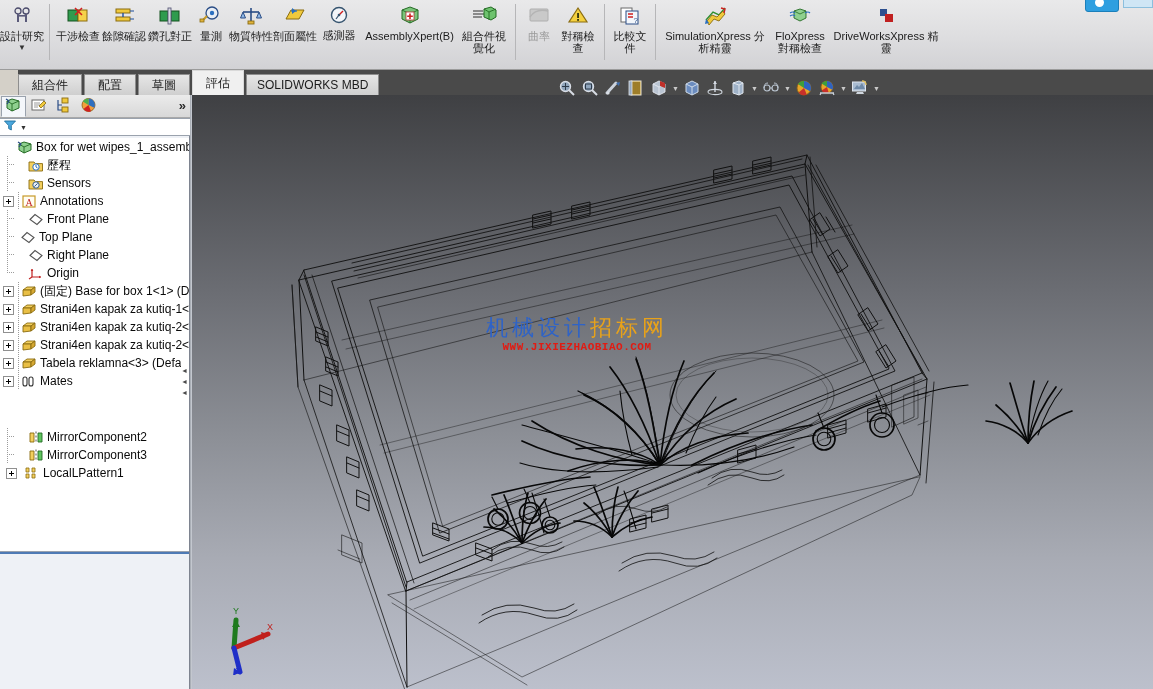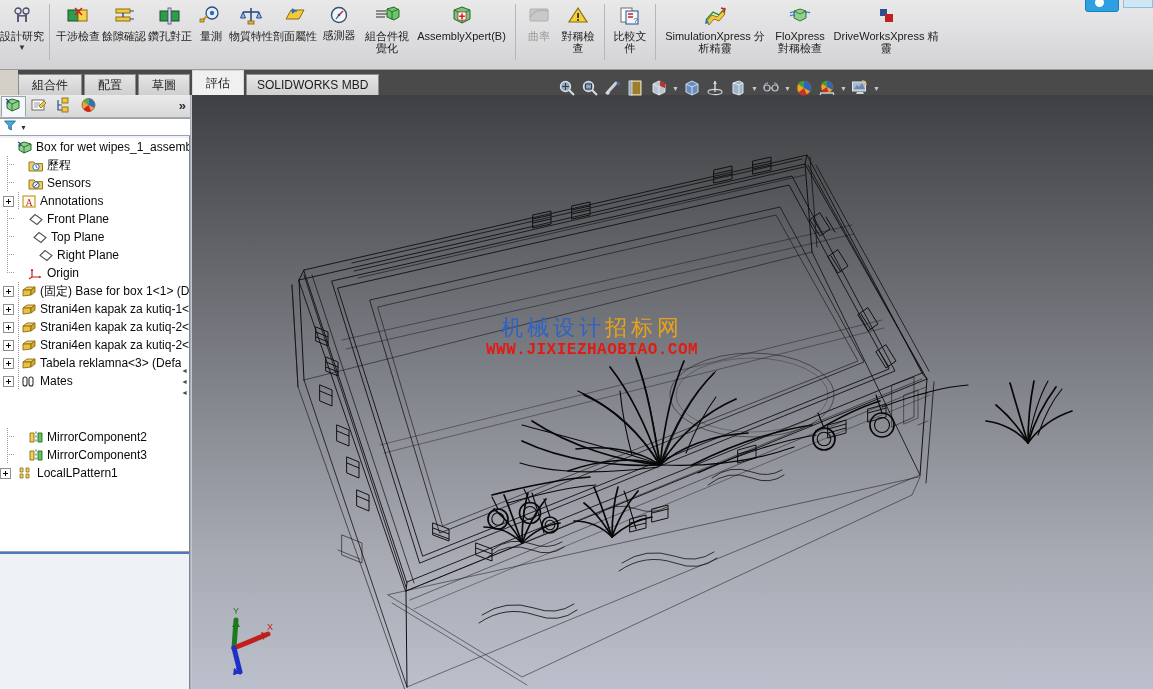--- a/index.html
+++ b/index.html
@@ -183,21 +183,21 @@
     text-align:center; line-height:1;
   }
   .wm-cn {
     font-size:22px; letter-spacing:4px; font-weight:normal;
     white-space:nowrap;
   }
   .wm-cn .b { color:#2f63c6; }
   .wm-cn .o { color:#e8a21a; }
   .wm-url {
     font-family:"Liberation Mono", monospace;
-    font-size:16px; color:#e21b12; letter-spacing:0.5px;
+    font-size:11px; color:#e21b12; letter-spacing:0.5px;
     font-weight:bold; margin-top:3px; white-space:nowrap;
   }
   .triad { position:absolute; left:20px; top:505px; z-index:5; }
 </style>
 </head>
 <body>
 
 <div id="app">
 
   <div class="ribbon">
@@ -293,43 +293,43 @@
         <svg width="24" height="22" viewBox="0 0 24 22">
           <circle cx="12" cy="10" r="7.5" fill="#f2f5f9" stroke="#36546f" stroke-width="1.4"></circle>
           <path d="M12 10 L16 6" stroke="#cf2020" stroke-width="1.5"></path>
           <path d="M12 10 L9 14" stroke="#36546f" stroke-width="1.2"></path>
           <circle cx="12" cy="10" r="1.3" fill="#36546f"></circle>
         </svg>
       </span>
       <span class="lbl">感測器</span>
     </div>
 
+    <div class="cmd" style="width:97px;">
+      <span class="ic">
+        <svg width="24" height="22" viewBox="0 0 24 22">
+          <path d="M4 5 l8 -3 l8 3 v9 l-8 4 l-8 -4 z" fill="#7ac47a" stroke="#246b24" stroke-width="1"></path>
+          <path d="M4 5 l8 4 l8 -4" fill="none" stroke="#246b24" stroke-width="0.9"></path>
+          <path d="M12 9 v9" stroke="#246b24" stroke-width="0.9"></path>
+          <rect x="8" y="7" width="8" height="8" fill="#fff" stroke="#a33" stroke-width="0.8"></rect>
+          <path d="M11.2 8.4 h1.6 v2 h2 v1.6 h-2 v2 h-1.6 v-2 h-2 v-1.6 h2 z" fill="#d02020"></path>
+        </svg>
+      </span>
+      <span class="lbl">AssemblyXpert(B)</span>
+    </div>
+
     <div class="cmd" style="width:52px;">
       <span class="ic">
         <svg width="26" height="22" viewBox="0 0 26 22">
           <path d="M2 6 h10 M2 9 h12 M2 12 h9" stroke="#6c6c6c" stroke-width="1.3"></path>
           <path d="M13 4 l7 -2 l5 3 v7 l-5 3 l-7 -3 z" fill="#6ec36e" stroke="#246b24" stroke-width="1"></path>
           <path d="M13 4 l5 3 l7 -3" fill="none" stroke="#246b24" stroke-width="0.9"></path>
           <path d="M18 7 v8" stroke="#246b24" stroke-width="0.9"></path>
         </svg>
       </span>
       <span class="lbl">組合件視覺化</span>
-    </div>
-
-    <div class="cmd" style="width:97px;">
-      <span class="ic">
-        <svg width="24" height="22" viewBox="0 0 24 22">
-          <path d="M4 5 l8 -3 l8 3 v9 l-8 4 l-8 -4 z" fill="#7ac47a" stroke="#246b24" stroke-width="1"></path>
-          <path d="M4 5 l8 4 l8 -4" fill="none" stroke="#246b24" stroke-width="0.9"></path>
-          <path d="M12 9 v9" stroke="#246b24" stroke-width="0.9"></path>
-          <rect x="8" y="7" width="8" height="8" fill="#fff" stroke="#a33" stroke-width="0.8"></rect>
-          <path d="M11.2 8.4 h1.6 v2 h2 v1.6 h-2 v2 h-1.6 v-2 h-2 v-1.6 h2 z" fill="#d02020"></path>
-        </svg>
-      </span>
-      <span class="lbl">AssemblyXpert(B)</span>
     </div>
 
     <div class="sep"></div>
 
     <div class="cmd dis" style="width:36px;">
       <span class="ic">
         <svg width="24" height="22" viewBox="0 0 24 22">
           <rect x="3" y="4" width="18" height="12" rx="1" fill="#c9c9c9" stroke="#aeaeae" stroke-width="1"></rect>
           <path d="M3 12 q6 -9 18 -6" fill="none" stroke="#b4b4b4" stroke-width="1.4"></path>
         </svg>
@@ -539,33 +539,33 @@
         <span class="dotconn"></span>
         <span class="noexp"></span>
         <span class="tic">
           <svg width="16" height="15" viewBox="0 0 16 15">
             <path d="M2 7.5 L7 2.5 L14 7.5 L9 12.5 z" fill="none" stroke="#555" stroke-width="1.1"></path>
           </svg>
         </span>
         <span class="tlabel">Front Plane</span>
       </div>
 
-      <div class="tnode" style="padding-left:18px;">
+      <div class="tnode" style="padding-left:6px;">
         <span class="dotline" style="left:7px;"></span>
         <span class="dotconn"></span>
         <span class="noexp"></span>
         <span class="tic">
           <svg width="16" height="15" viewBox="0 0 16 15">
             <path d="M2 7.5 L7 2.5 L14 7.5 L9 12.5 z" fill="none" stroke="#555" stroke-width="1.1"></path>
           </svg>
         </span>
         <span class="tlabel">Top Plane</span>
       </div>
 
-      <div class="tnode" style="padding-left:24px;">
+      <div class="tnode" style="padding-left:14px;">
         <span class="dotline" style="left:7px;"></span>
         <span class="dotconn"></span>
         <span class="noexp"></span>
         <span class="tic">
           <svg width="16" height="15" viewBox="0 0 16 15">
             <path d="M2 7.5 L7 2.5 L14 7.5 L9 12.5 z" fill="none" stroke="#555" stroke-width="1.1"></path>
           </svg>
         </span>
         <span class="tlabel">Right Plane</span>
       </div>
@@ -689,21 +689,21 @@
         <span class="tic">
           <svg width="16" height="15" viewBox="0 0 16 15">
             <path d="M2 3 h4 v9 h-4 z" fill="#f3cf5e" stroke="#8a6c10" stroke-width="0.9"></path>
             <path d="M10 3 h4 v9 h-4 z" fill="#5fc45f" stroke="#246b24" stroke-width="0.9"></path>
             <path d="M8 1.5 v12" stroke="#555" stroke-width="1" stroke-dasharray="2 2"></path>
           </svg>
         </span>
         <span class="tlabel">MirrorComponent3</span>
       </div>
 
-      <div class="tnode" style="padding-left:0;">
+      <div class="tnode" style="padding-left:6px;">
         <span class="exp"></span>
         <span style="width:4px;flex:none;"></span>
         <span class="tic">
           <svg width="16" height="15" viewBox="0 0 16 15">
             <path d="M2 2 h3 v4 h-3 z M8 2 h3 v4 h-3 z M2 8 h3 v4 h-3 z M8 8 h3 v4 h-3 z" fill="#f3cf5e" stroke="#8a6c10" stroke-width="0.8"></path>
           </svg>
         </span>
         <span class="tlabel">LocalLPattern1</span>
       </div>
 

